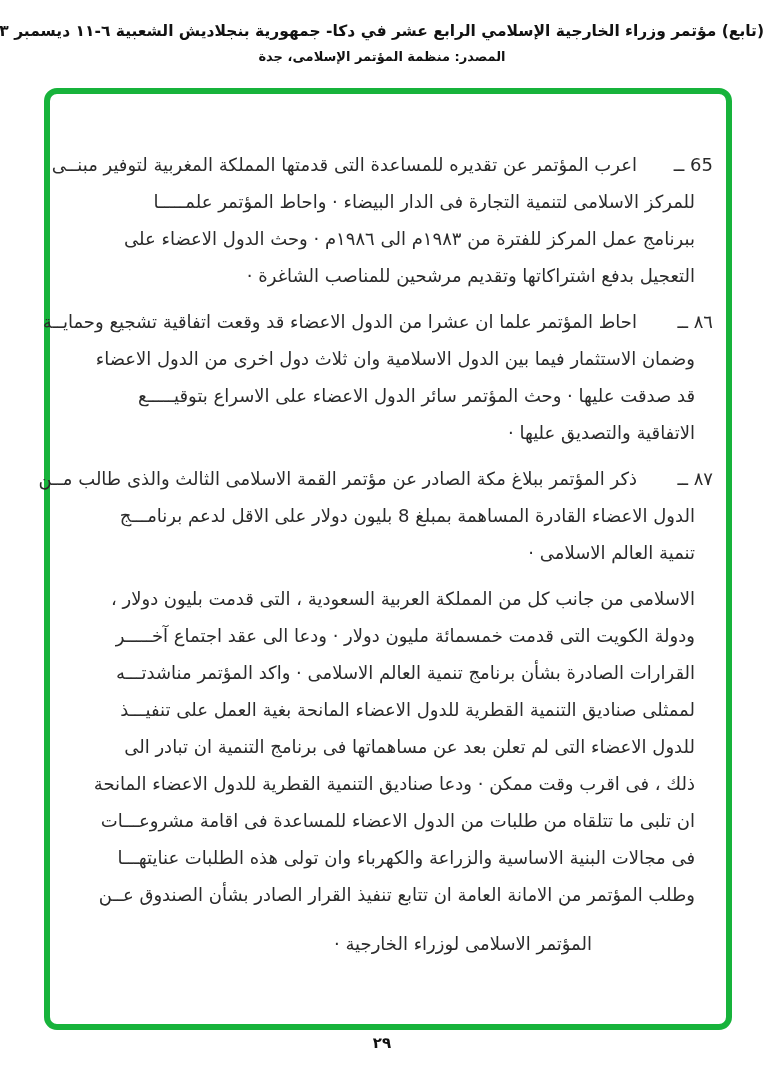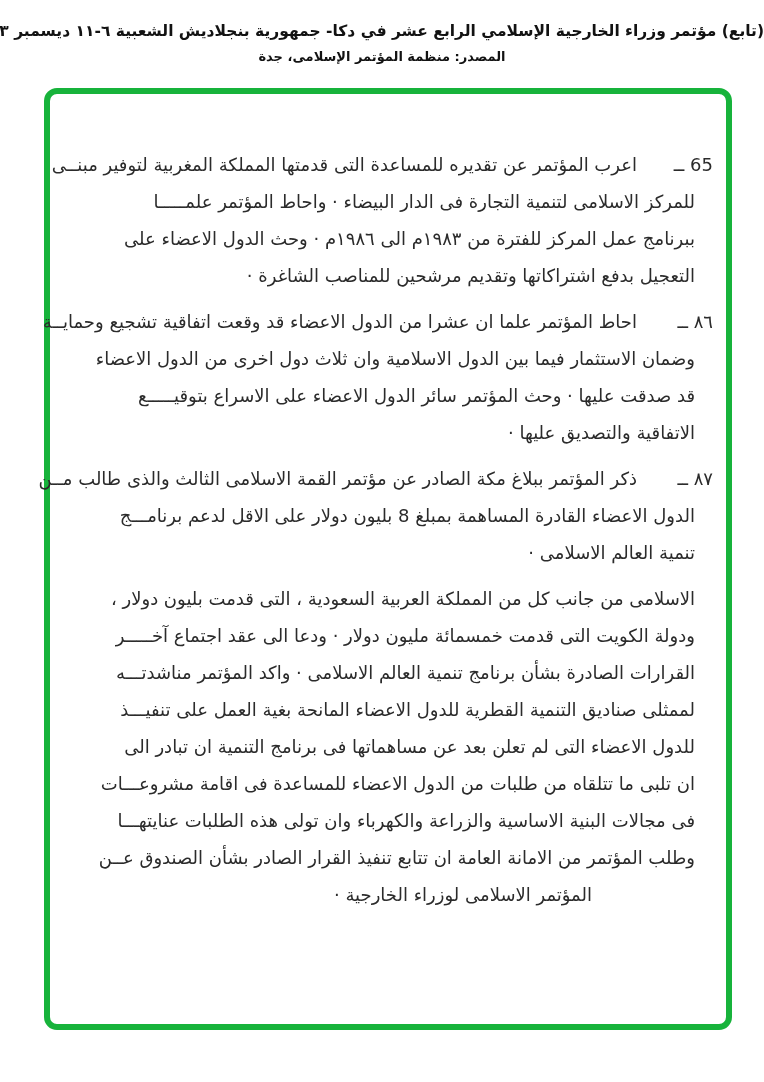--- a/index.html
+++ b/index.html
@@ -58,21 +58,21 @@
   .para { position: relative; margin-bottom: 9px; }
   .para .pnum {
     position: absolute;
     right: -18px;
     top: 0;
     white-space: nowrap;
   }
   .tline { white-space: nowrap; }
   .tline.first-num { text-indent: 58px; text-align: right; }
   .tline.first-ind { text-indent: 12px; }
-  .tline.indent-lg { text-indent: 103px; }
+  .tline.indent-lg { text-indent: 103px; margin-top: 12px; }
   
   .page-number {
     position: absolute;
     top: 1034px;
     left: 0;
     right: 0;
     text-align: center;
     font-size: 15px;
     font-weight: bold;
     color: #111111;
@@ -114,22 +114,24 @@
       <div class="tline">الدول الاعضاء القادرة المساهمة بمبلغ 8 بليون دولار على الاقل لدعم برنامـــج</div>
       <div class="tline">تنمية العالم الاسلامى ·</div>
     </div>
 
     <div class="para">
       <div class="tline">الاسلامى من جانب كل من المملكة العربية السعودية ، التى قدمت بليون دولار ،</div>
       <div class="tline">ودولة الكويت التى قدمت خمسمائة مليون دولار · ودعا الى عقد اجتماع آخـــــر</div>
       <div class="tline">القرارات الصادرة بشأن برنامج تنمية العالم الاسلامى · واكد المؤتمر مناشدتـــه</div>
       <div class="tline">لممثلى صناديق التنمية القطرية للدول الاعضاء المانحة بغية العمل على تنفيـــذ</div>
       <div class="tline">للدول الاعضاء التى لم تعلن بعد عن مساهماتها فى برنامج التنمية ان تبادر الى</div>
+      <div class="tline">ذلك ، فى اقرب وقت ممكن · ودعا صناديق التنمية القطرية للدول الاعضاء المانحة</div>
       <div class="tline">ان تلبى ما تتلقاه من طلبات من الدول الاعضاء للمساعدة فى اقامة مشروعـــات</div>
       <div class="tline">فى مجالات البنية الاساسية والزراعة والكهرباء وان تولى هذه الطلبات عنايتهـــا</div>
       <div class="tline">وطلب المؤتمر من الامانة العامة ان تتابع تنفيذ القرار الصادر بشأن الصندوق عــن</div>
       <div class="tline indent-lg">المؤتمر الاسلامى لوزراء الخارجية ·</div>
     </div>
 
   </div>
 
+  <div class="page-number">٢٩</div>
 
 </div>
 
 </body></html>

